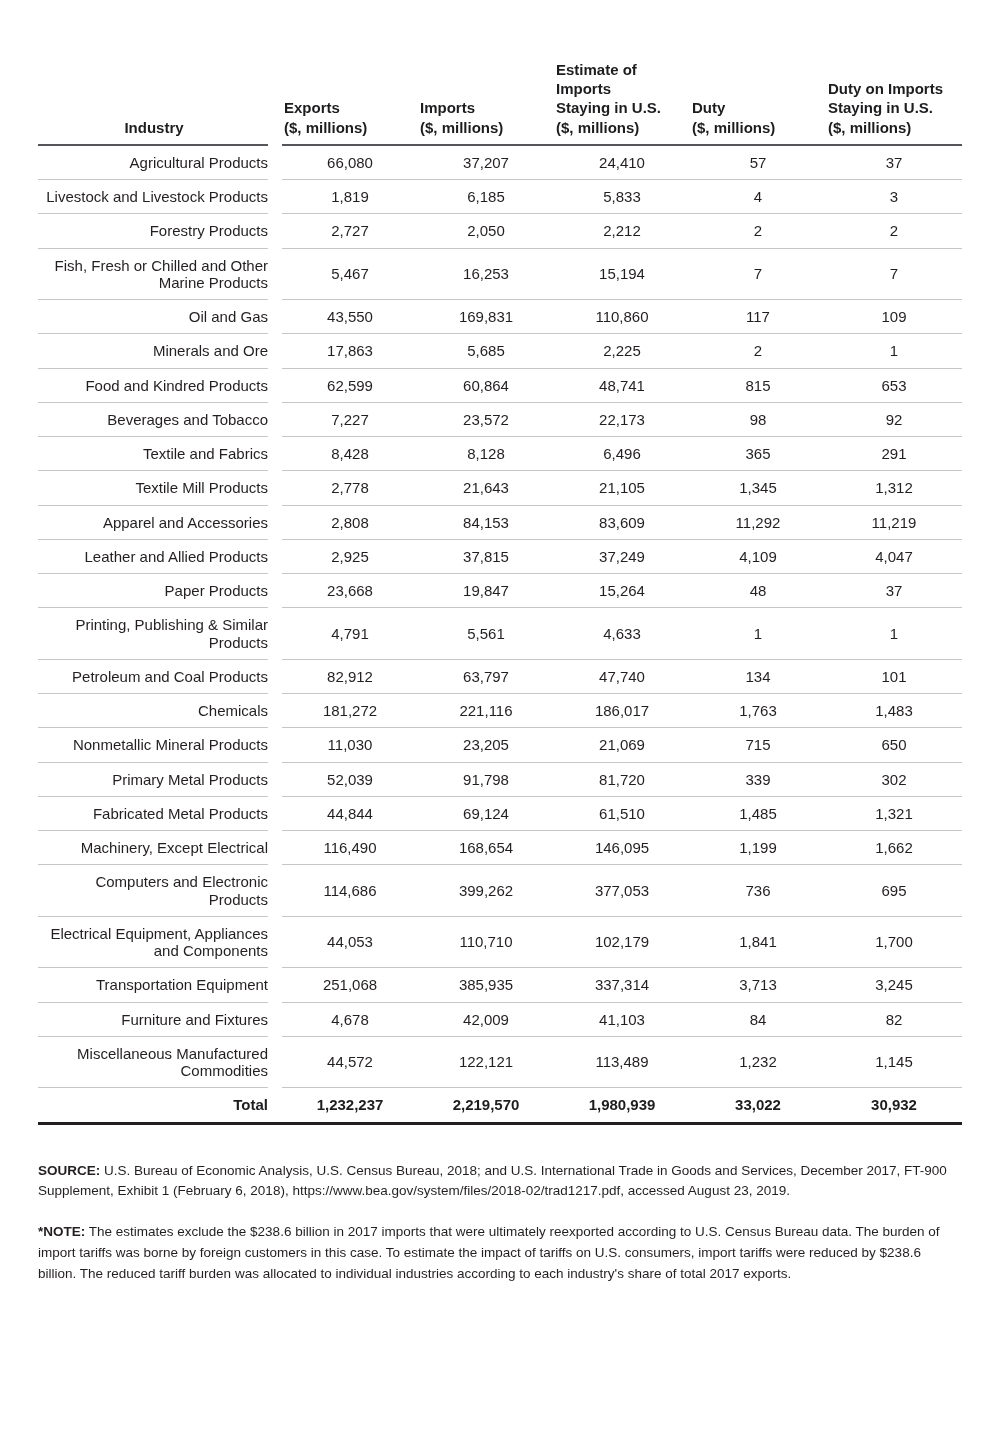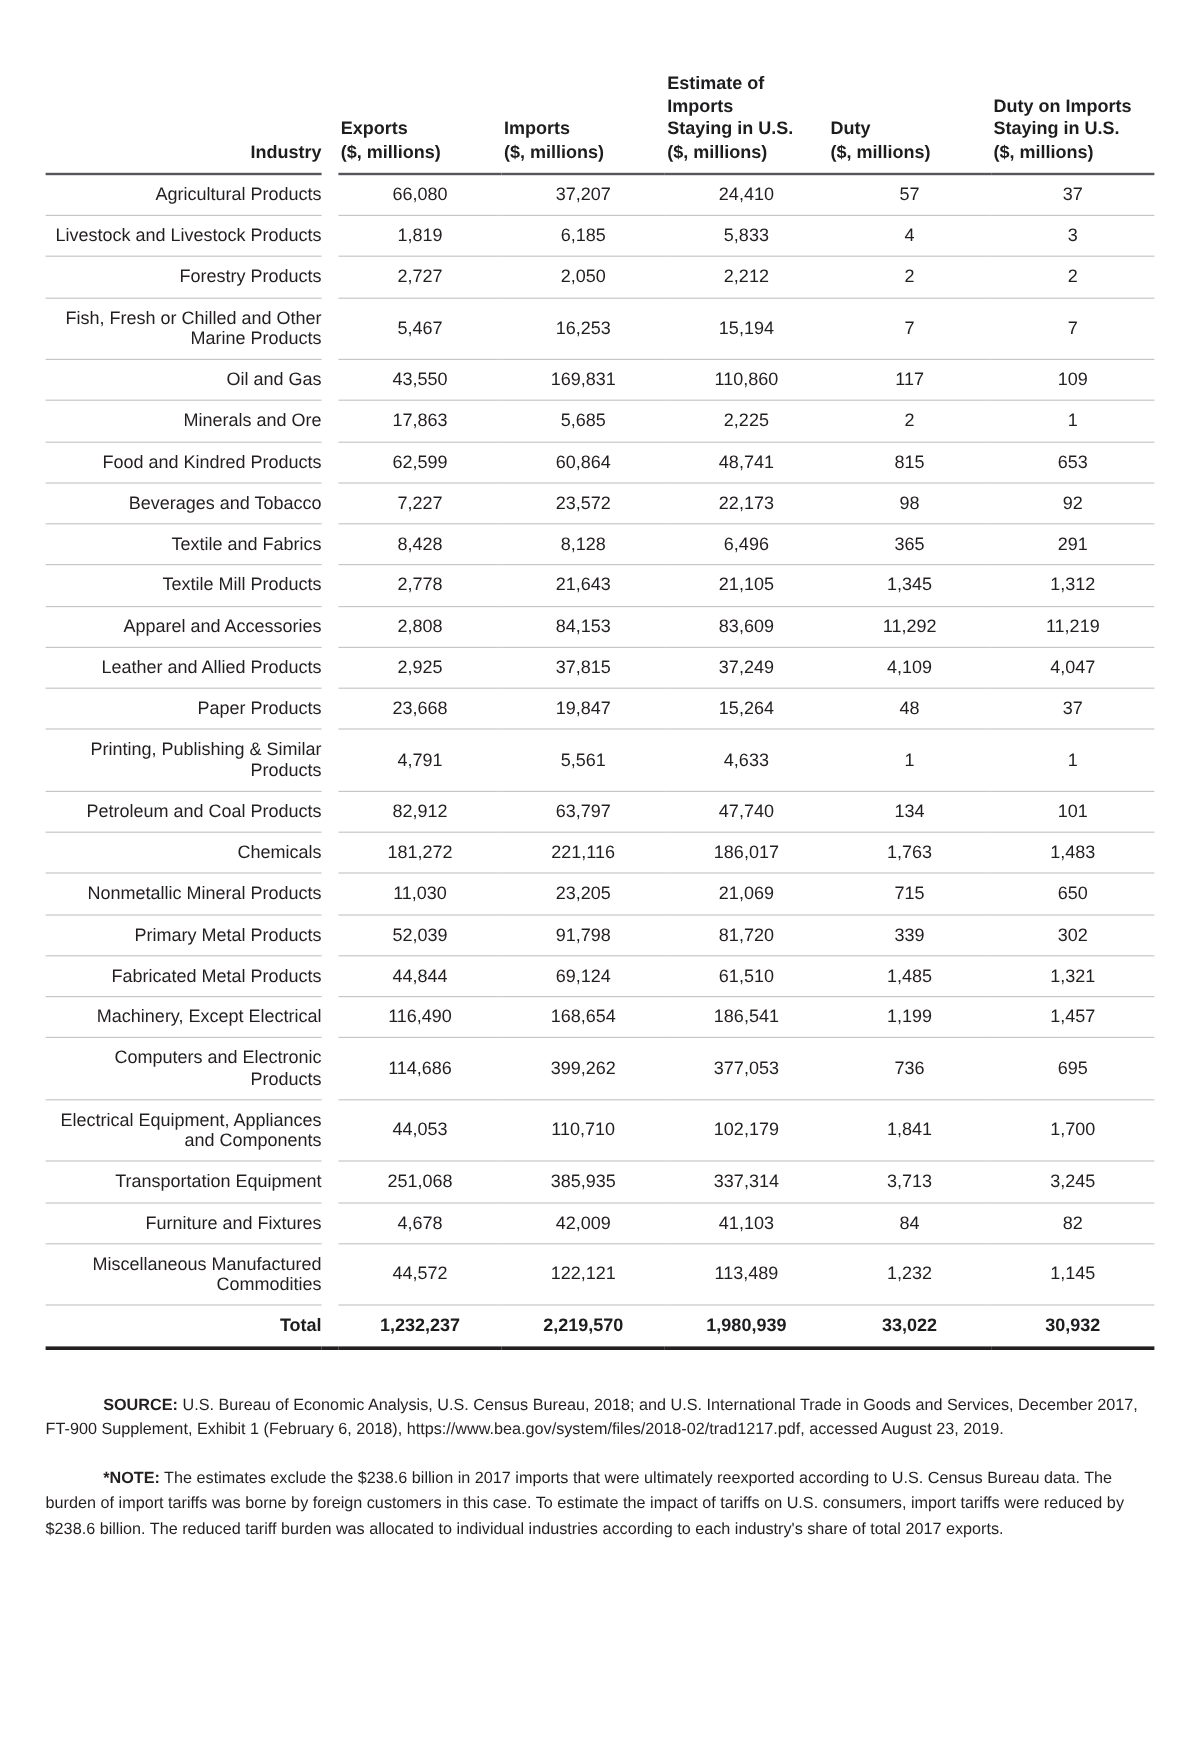--- a/index.html
+++ b/index.html
@@ -41,21 +41,21 @@
     font-weight: 700;
     font-size: 15px;
     line-height: 1.28;
     vertical-align: bottom;
     text-align: left;
     padding: 0 2px 7px 2px;
     white-space: pre-line;
     border-bottom: 2px solid #55565a;
     color: #1d1d1f;
   }
-  th.col-industry { text-align: right; padding-right: 0; }
+  th.col-industry { text-align: center; padding-right: 0; }
   th.spacer, td.spacer { border-bottom: none; padding: 0; }
   td {
     font-size: 15px;
     text-align: center;
     padding: 8px 4px;
     border-bottom: 1px solid #c6c7c9;
     line-height: 1.15;
     color: #231f20;
   }
   td.col-industry { text-align: right; padding-right: 0; }
@@ -64,21 +64,21 @@
     border-bottom: none;
     color: #1d1d1f;
   }
   .notes { margin-top: 36px; }
   .note {
     font-size: 13.5px;
     line-height: 1.55;
     margin: 0 0 20px 0;
     color: #231f20;
   }
-  .note strong { font-weight: 700; margin-left: 48px; }
+  .note strong { font-weight: 700; }
 </style>
 </head>
 <body>
 
 <div class="page">
 
 
   <table class="data-table">
     <colgroup>
       <col class="c-industry">
@@ -278,23 +278,23 @@
           <td>69,124</td>
           <td>61,510</td>
           <td>1,485</td>
           <td>1,321</td>
         </tr>
         <tr>
           <td class="col-industry">Machinery, Except Electrical</td>
           <td class="spacer"></td>
           <td>116,490</td>
           <td>168,654</td>
-          <td>186,541</td>
+          <td>146,095</td>
           <td>1,199</td>
-          <td>1,457</td>
+          <td>1,662</td>
         </tr>
         <tr>
           <td class="col-industry">Computers and Electronic Products</td>
           <td class="spacer"></td>
           <td>114,686</td>
           <td>399,262</td>
           <td>377,053</td>
           <td>736</td>
           <td>695</td>
         </tr>

